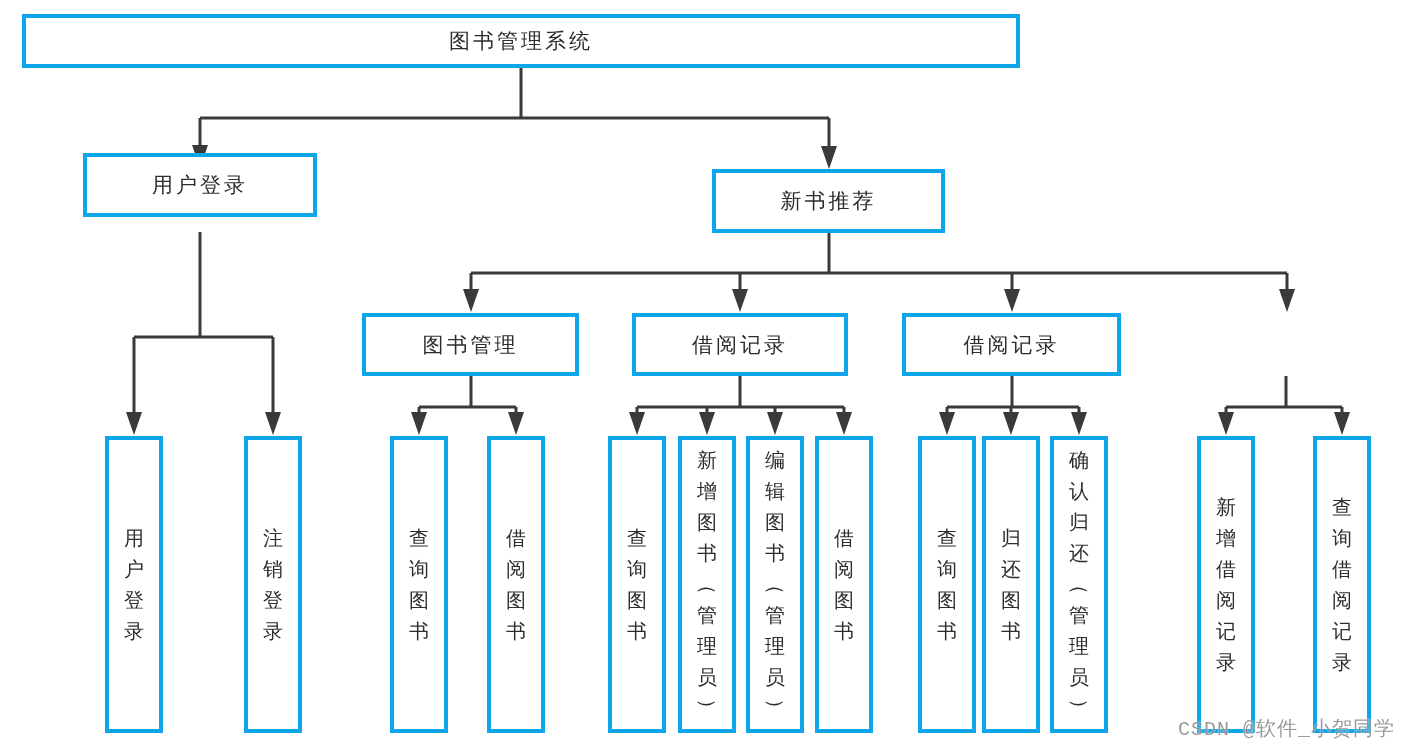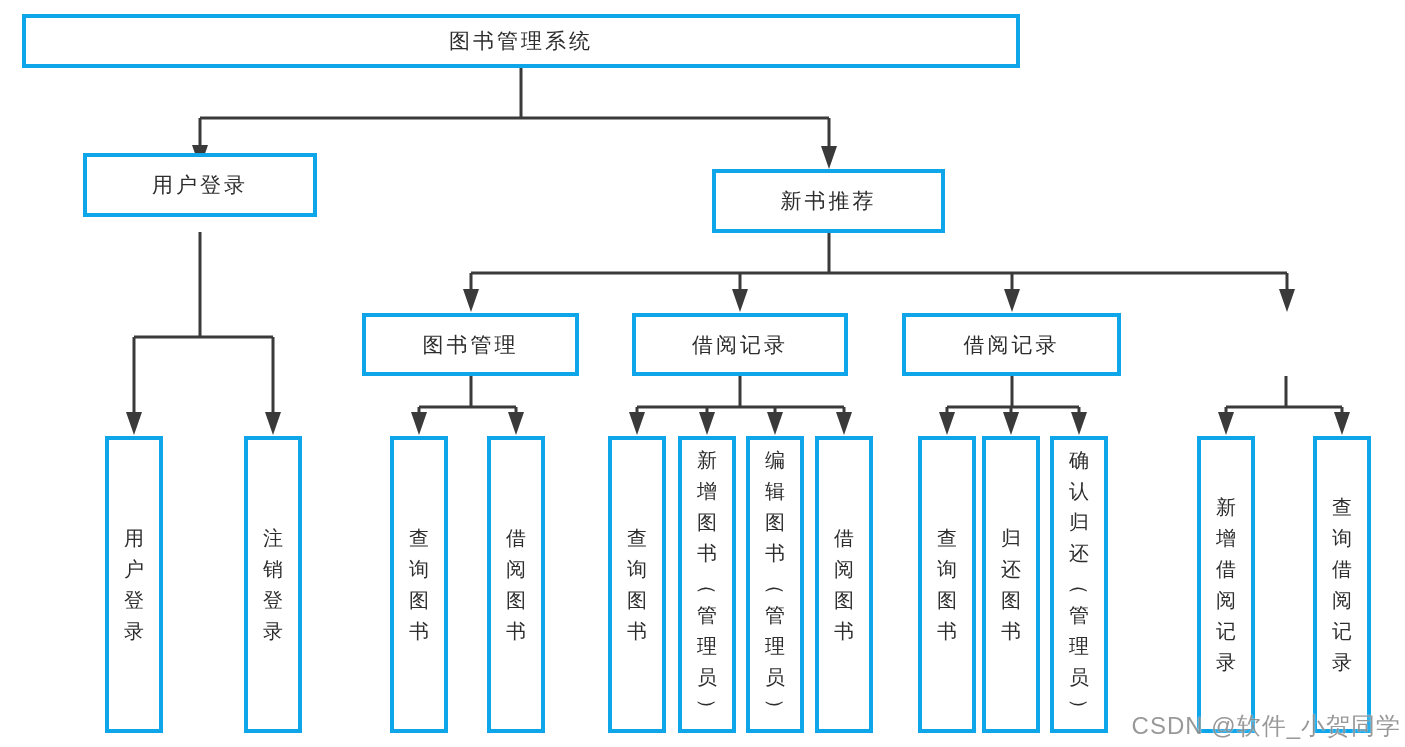--- a/index.html
+++ b/index.html
@@ -22,25 +22,26 @@
   .hlabel{font-size:21px;letter-spacing:3px;white-space:nowrap;}
   .leaf{width:58px;top:436px;height:297px;}
   .vlabel{
     display:flex;flex-direction:column;
     align-items:center;justify-content:center;
     width:100%;height:100%;
   }
   .vlabel span{font-size:20px;line-height:31px;display:block;}
   .vlabel span.rot{transform:rotate(90deg);}
   .watermark{
-    position:absolute;right:4px;bottom:5px;
-    font-size:24px;color:#8f8f8f;opacity:.9;
+    position:absolute;right:10px;bottom:5px;
+    font-size:20px;color:#8f8f8f;opacity:.9;
     letter-spacing:1px;white-space:nowrap;
     text-shadow:0 0 2px #ffffff;
     z-index:5;
+    font-family:Liberation Mono, monospace;
   }
 </style>
 </head>
 <body>
 
 <div class="stage">
 
   <svg class="wires" viewBox="0 0 1405 747" xmlns="http://www.w3.org/2000/svg" aria-hidden="true">
     <g stroke="#3a3a3a" stroke-width="3" fill="none">
 

